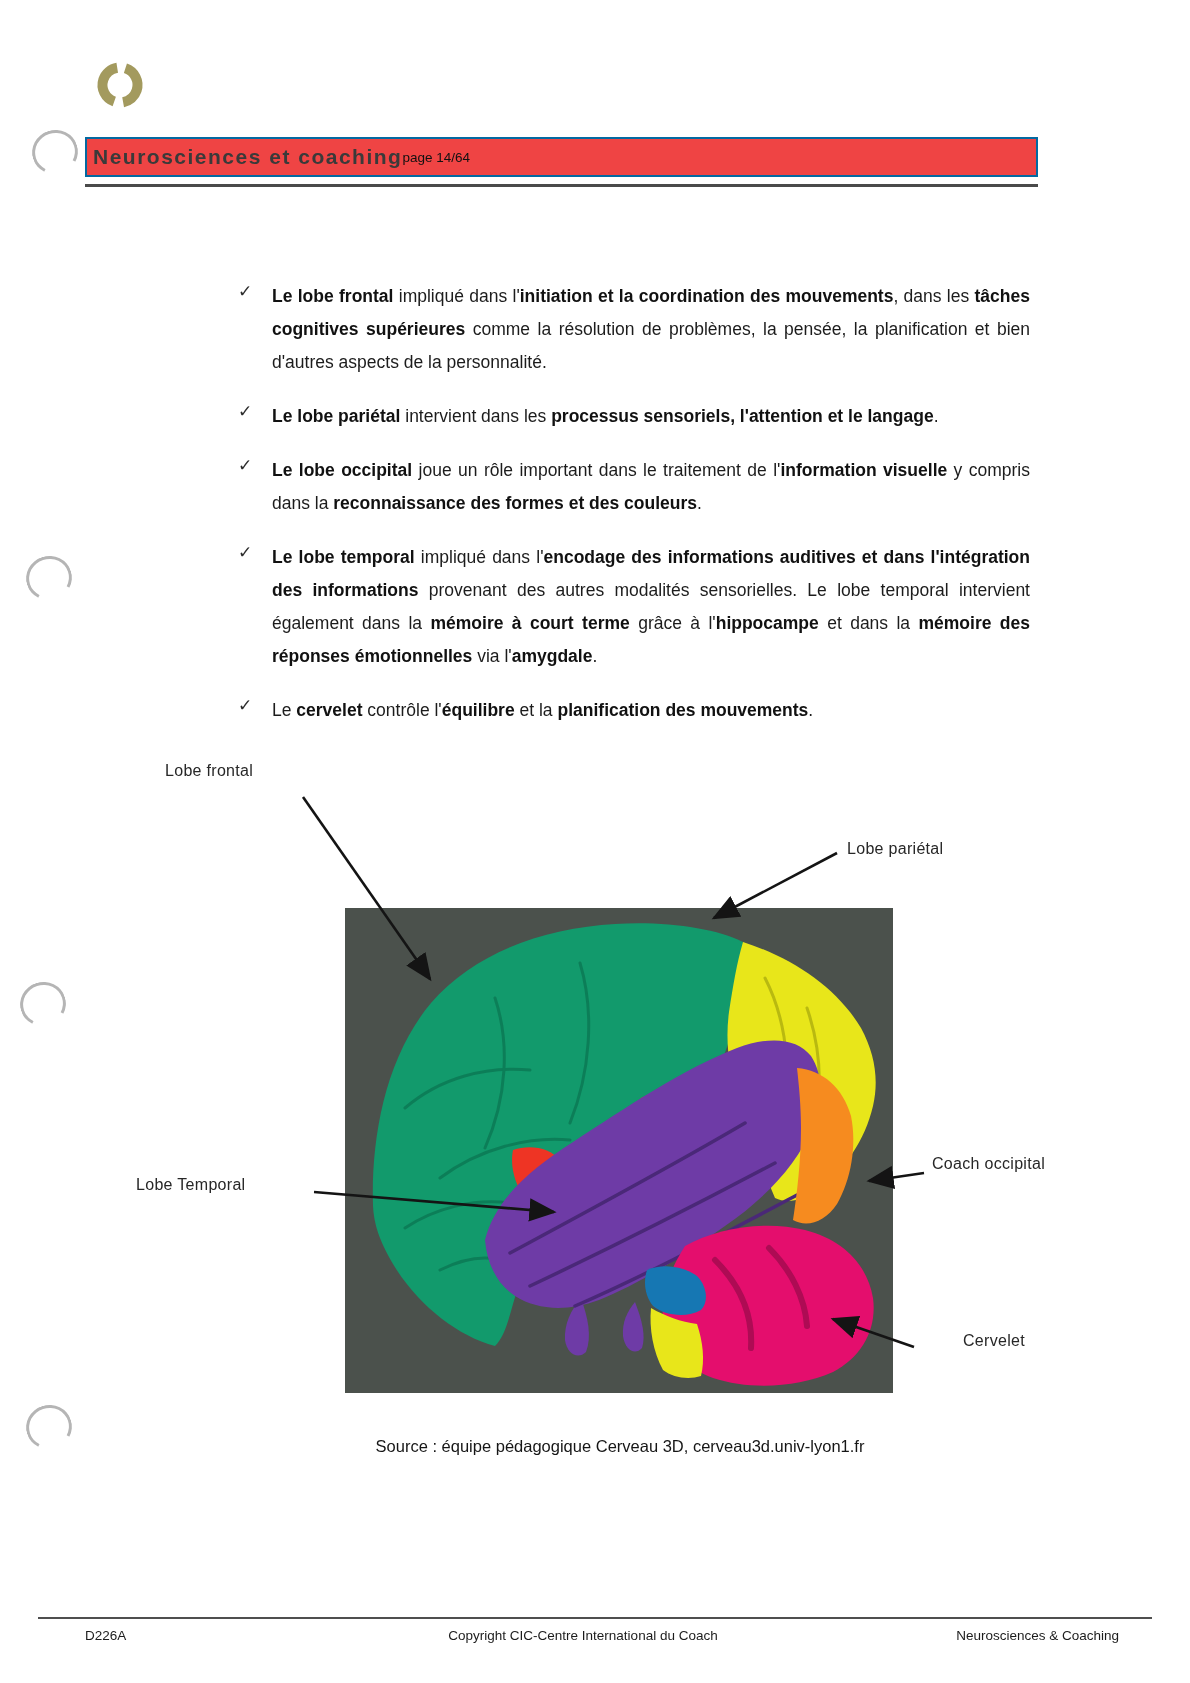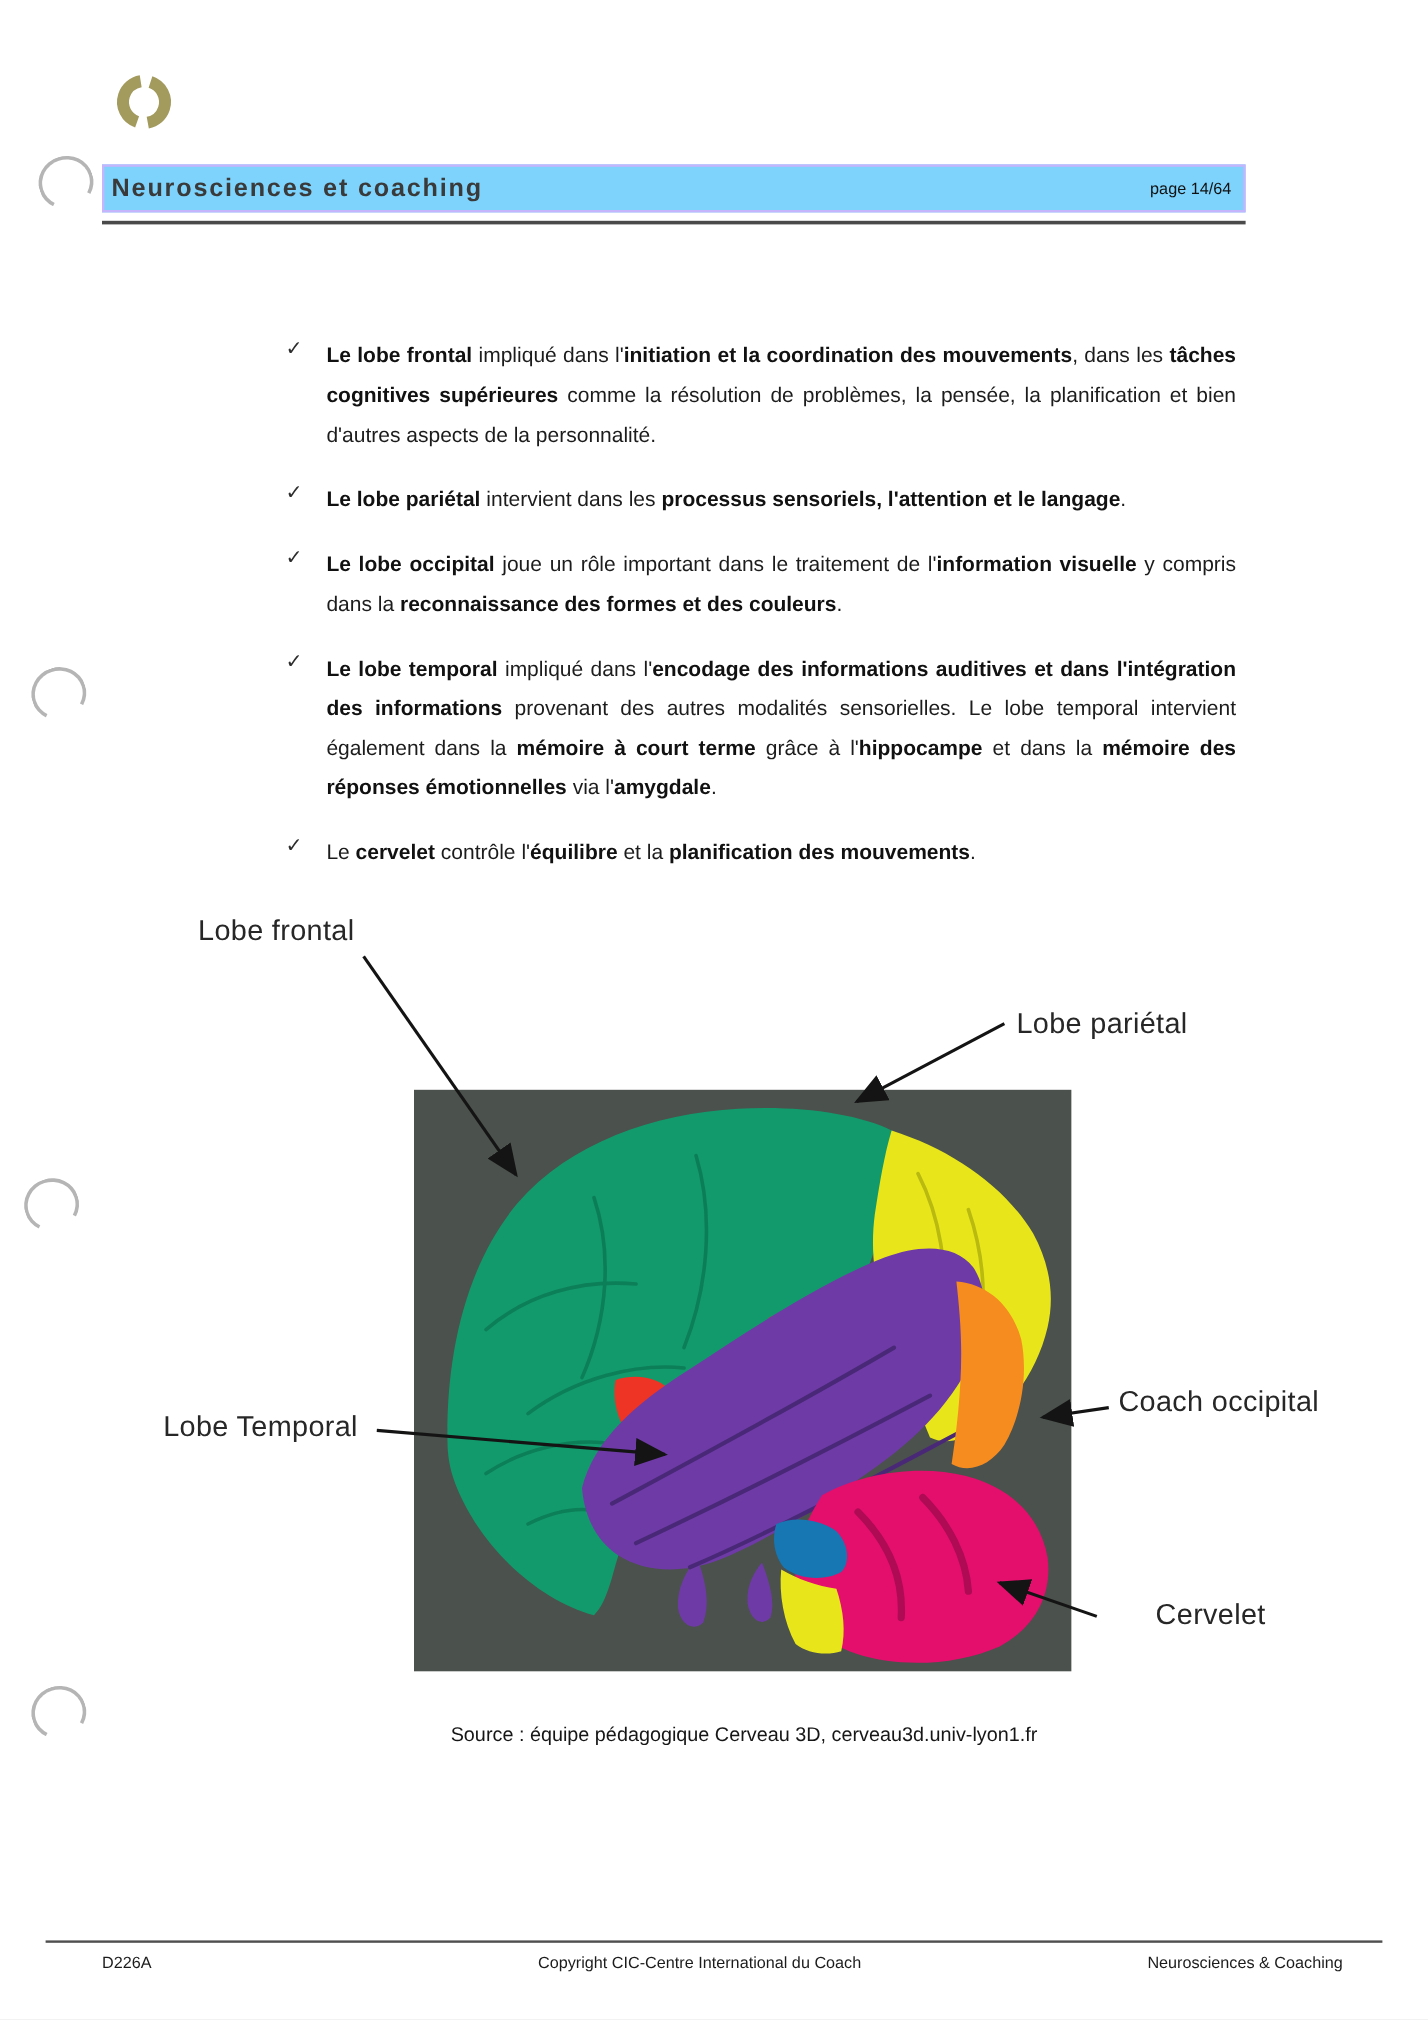--- a/index.html
+++ b/index.html
@@ -7,37 +7,37 @@
     position:relative;width:1190px;height:1683px;margin:0 auto;
     background:#ffffff;overflow:hidden;
     font-family:"Liberation Sans","DejaVu Sans",sans-serif;color:#1c1c1c;
   }
   
   .logo{position:absolute;left:93px;top:58px;width:54px;height:54px;}
   .punch{position:absolute;width:40px;height:38px;border:3px solid #b5b5b5;
     border-radius:50%;border-bottom-color:transparent;transform:rotate(-18deg);}
   .header-box{
     position:absolute;left:85px;top:137px;width:953px;height:40px;
-    border:2px solid #c4b5fd;box-sizing:border-box;
-    display:flex;align-items:center;justify-content:space-between;
-    padding:0 10px 0 6px;background:#7dd3fc;
+    border:2px solid #0369a1;box-sizing:border-box;
+    display:flex;align-items:center;
+    padding:0 10px 0 6px;background:#ef4444;
   }
   .header-title{font-size:21px;font-weight:bold;letter-spacing:1.5px;color:#3a3a3a;}
   .page-number{font-size:13.5px;color:#111;}
   .header-rule{position:absolute;left:85px;top:184px;width:953px;height:3px;background:#4a4a4a;}
   
   .intro{position:absolute;left:125px;top:212px;width:912px;font-size:17.5px;line-height:34px;}
   .bullets{position:absolute;left:238px;top:280px;width:792px;list-style:none;margin:0;padding:0;}
   .bullets li{position:relative;padding-left:34px;margin-bottom:21px;}
   .check{position:absolute;left:0;top:1px;font-size:17px;color:#2d2d2d;}
   .btext{font-size:17.5px;line-height:33px;text-align:justify;}
   .btext b,.intro b{font-weight:bold;color:#111;}
   
   .photo{position:absolute;left:345px;top:908px;width:548px;height:485px;}
-  .diagram-label{position:absolute;font-size:24px;color:#272727;letter-spacing:.3px;white-space:nowrap;}
+  .diagram-label{position:absolute;font-size:16px;color:#272727;letter-spacing:.3px;white-space:nowrap;}
   .lbl-frontal{left:165px;top:762px;}
   .lbl-parietal{left:847px;top:840px;text-align:center;}
   .lbl-temporal{left:136px;top:1176px;}
   .lbl-occipital{left:932px;top:1155px;}
   .lbl-cervelet{left:963px;top:1332px;}
   .arrows{position:absolute;left:0;top:0;width:1190px;height:1683px;pointer-events:none;}
   .caption{position:absolute;left:230px;top:1437px;width:780px;text-align:center;font-size:16.5px;color:#161616;}
   
   .footer-rule{position:absolute;left:38px;top:1617px;width:1114px;height:2px;background:#4f4f4f;}
   .footer-left{position:absolute;left:85px;top:1628px;font-size:13.5px;}

